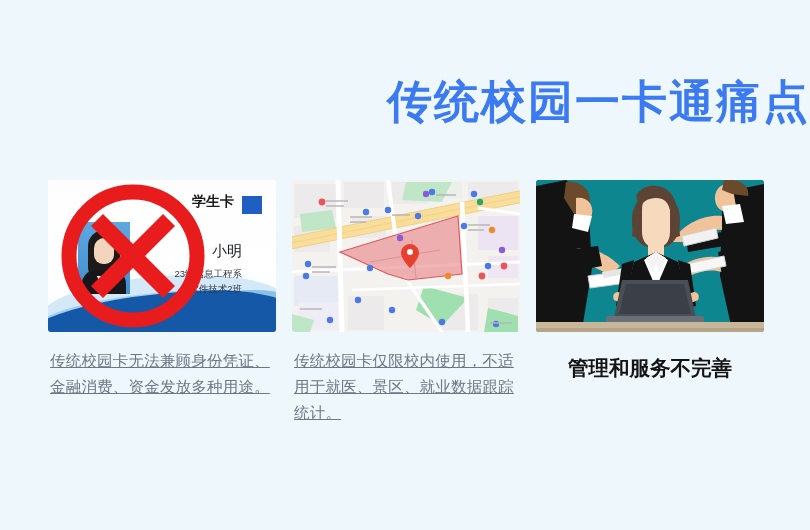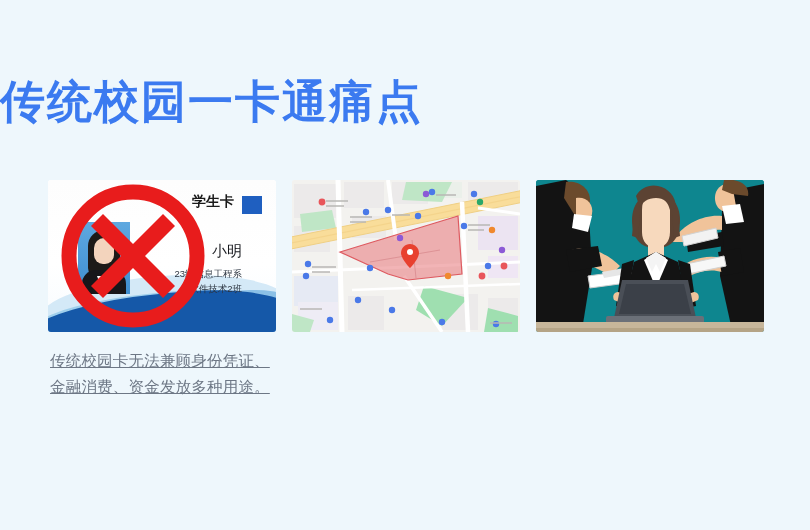--- a/index.html
+++ b/index.html
@@ -20,21 +20,21 @@
     height: 530px;
     background: #eef7fc;
   }
 
   
   .page-title {
     position: absolute;
     top: 76px;
     left: 0;
     width: 810px;
-    text-align: left;
+    text-align: right;
     font-size: 45px;
     font-weight: bold;
     letter-spacing: 2px;
     color: #3b7af0;
     line-height: 1.15;
     white-space: nowrap;
   }
 
   
   .columns {
@@ -372,20 +372,21 @@
               <rect x="176" y="44" width="22" height="2"></rect>
                 <rect x="176" y="49" width="16" height="2"></rect>
               <rect x="8" y="128" width="22" height="2"></rect>
               <rect x="198" y="142" width="22" height="2"></rect>
               <rect x="144" y="14" width="20" height="2"></rect>
             </g>
           </svg>
         </div>
       </div>
 
+      <div class="card-body">传统校园卡仅限校内使用，不适用于就医、景区、就业数据跟踪统计。</div>
     </div>
 
     <div class="column col-3">
       <div class="thumb">
         <div class="office">
           <svg viewBox="0 0 228 152" width="228" height="152">
             <rect x="0" y="0" width="228" height="152" fill="#0e868f"></rect>
 
             <path d="M0 6 L30 0 L52 18 L56 88 L46 150 L0 150 Z" fill="#131313"></path>
             <path d="M30 2 C42 0 54 8 54 20 C54 30 46 36 38 34 L28 18 Z" fill="#6b4a2c"></path>
@@ -426,16 +427,17 @@
             <path d="M86 100 L152 100 L160 138 L78 138 Z" fill="#4a4f57"></path>
             <path d="M90 104 L148 104 L155 134 L83 134 Z" fill="#3b4048"></path>
             <rect x="70" y="136" width="98" height="8" rx="2" fill="#6b7078"></rect>
 
             <rect x="0" y="142" width="228" height="10" fill="#c7b69a"></rect>
             <rect x="0" y="148" width="228" height="4" fill="#b5a486"></rect>
           </svg>
         </div>
       </div>
 
+      <div class="card-heading">管理和服务不完善</div>
     </div>
 
   </div>
 </div>
 
 </body></html>

